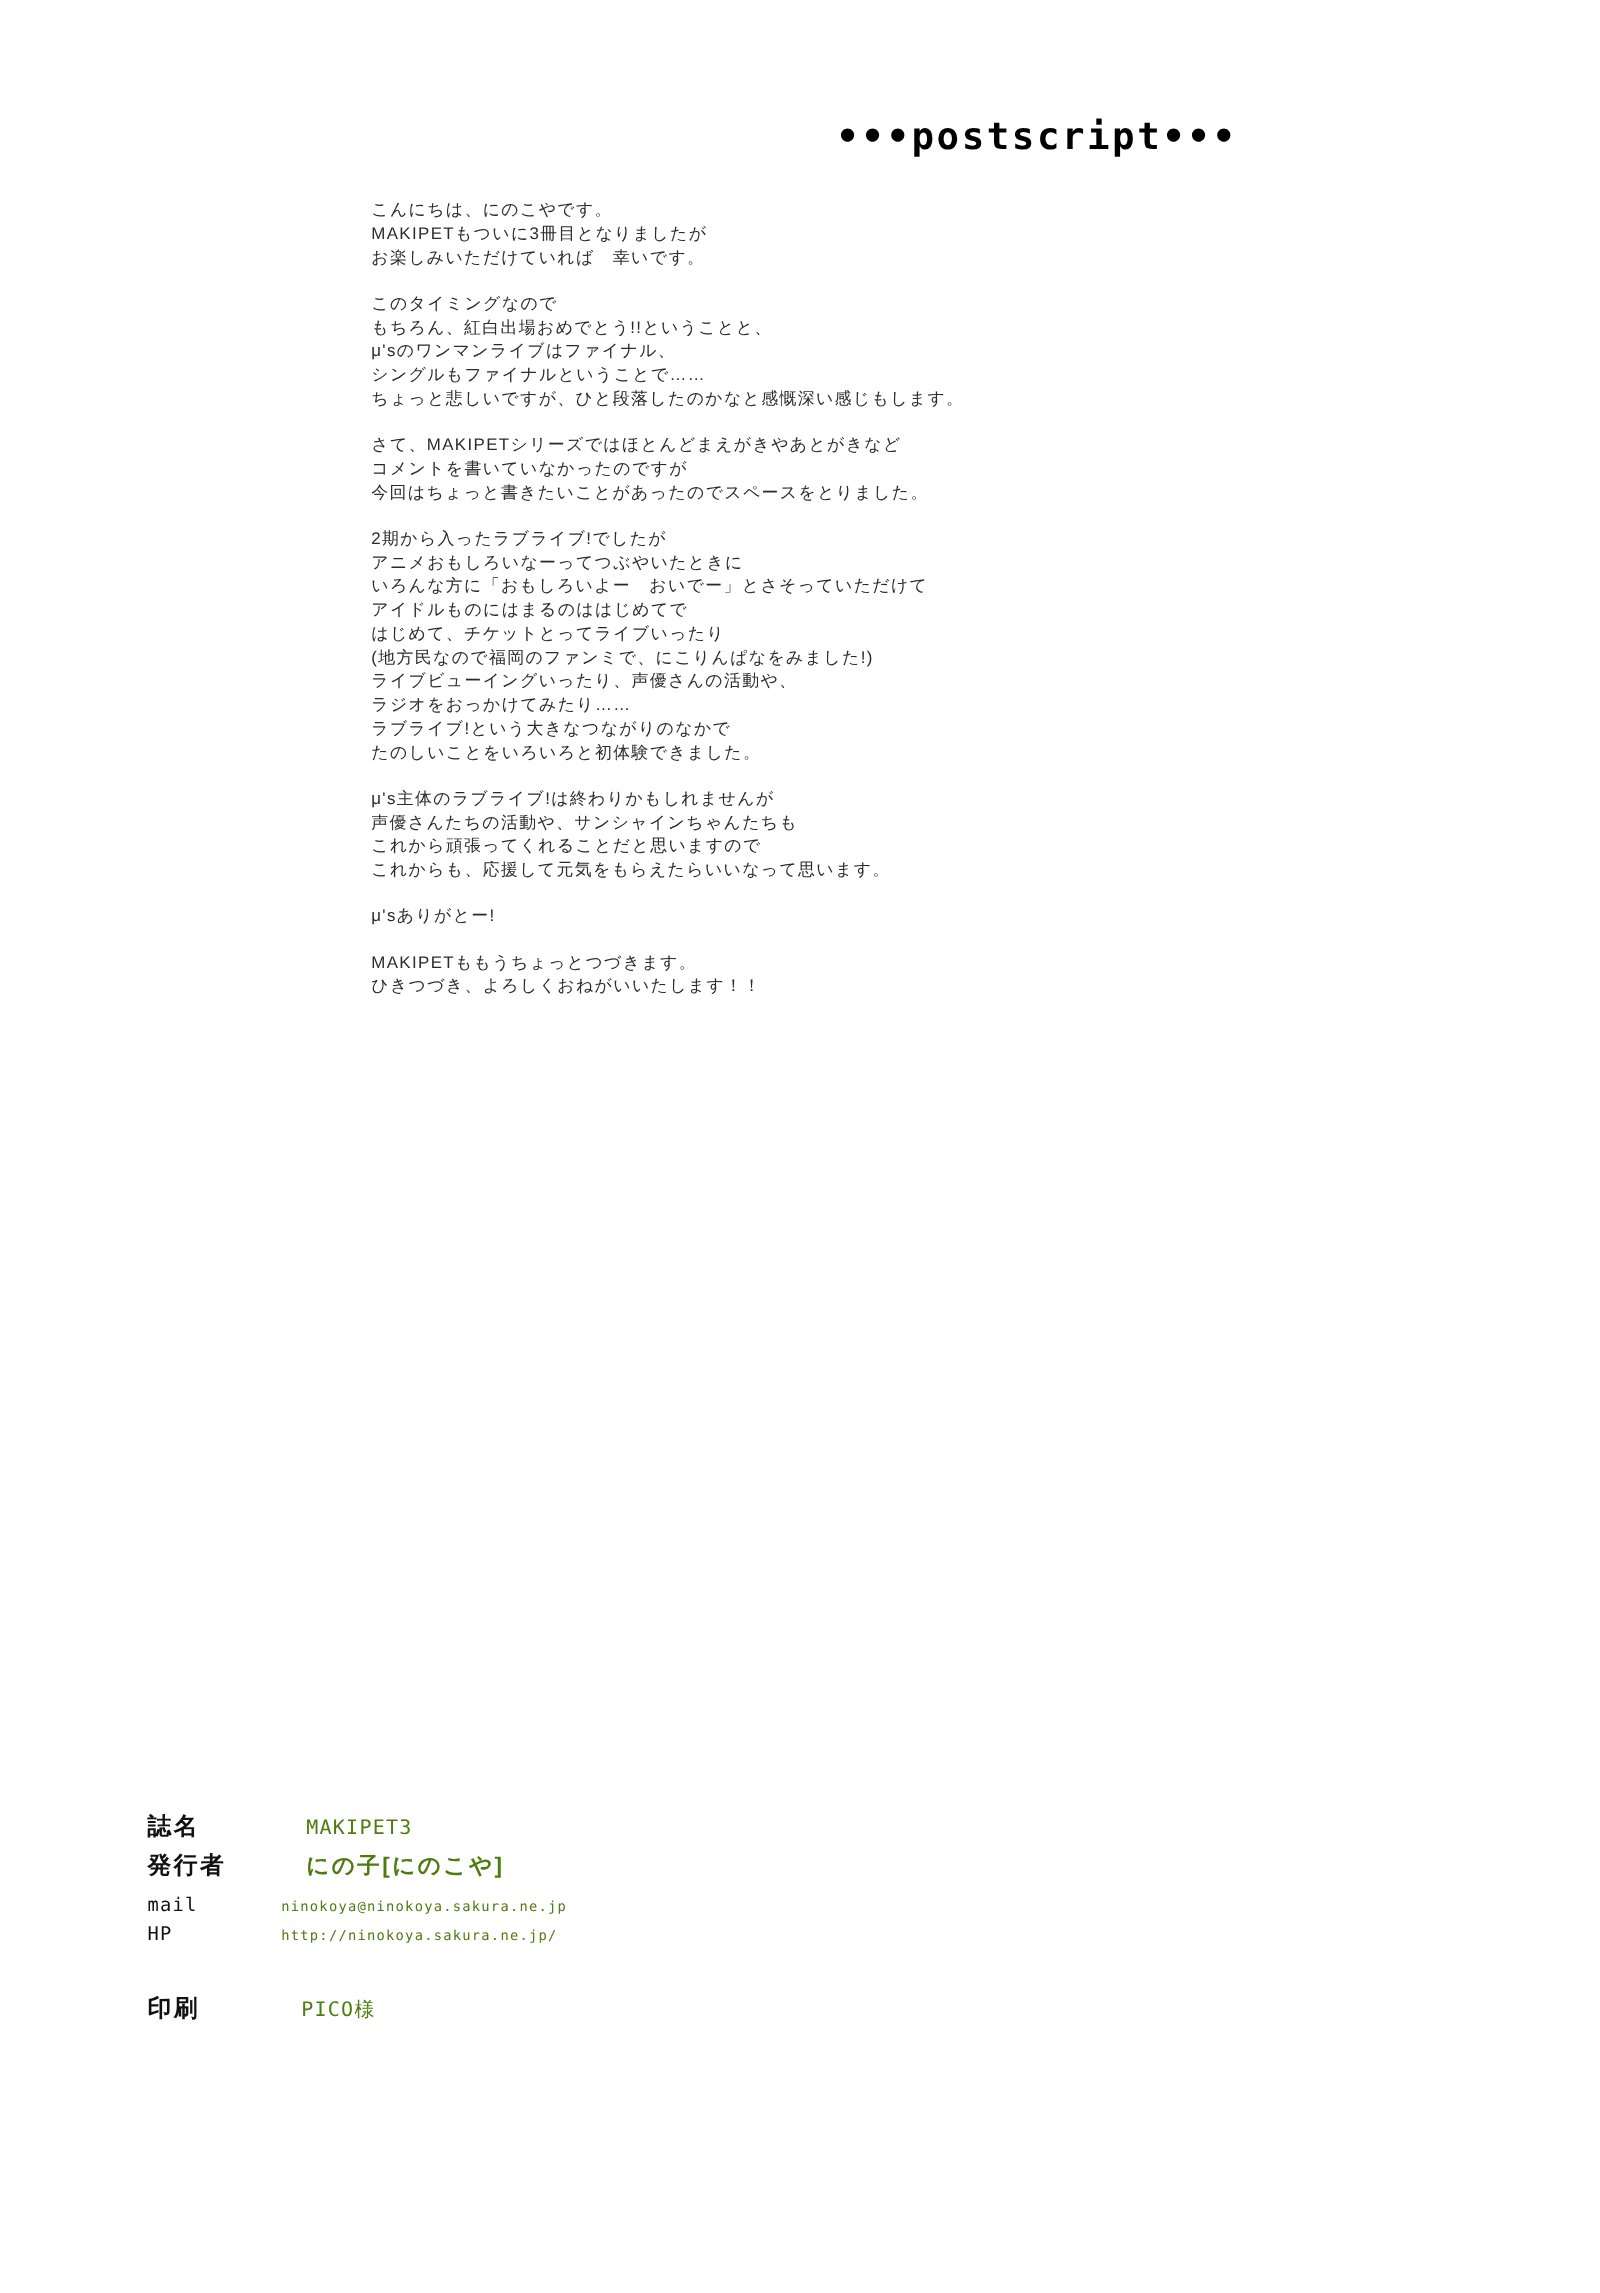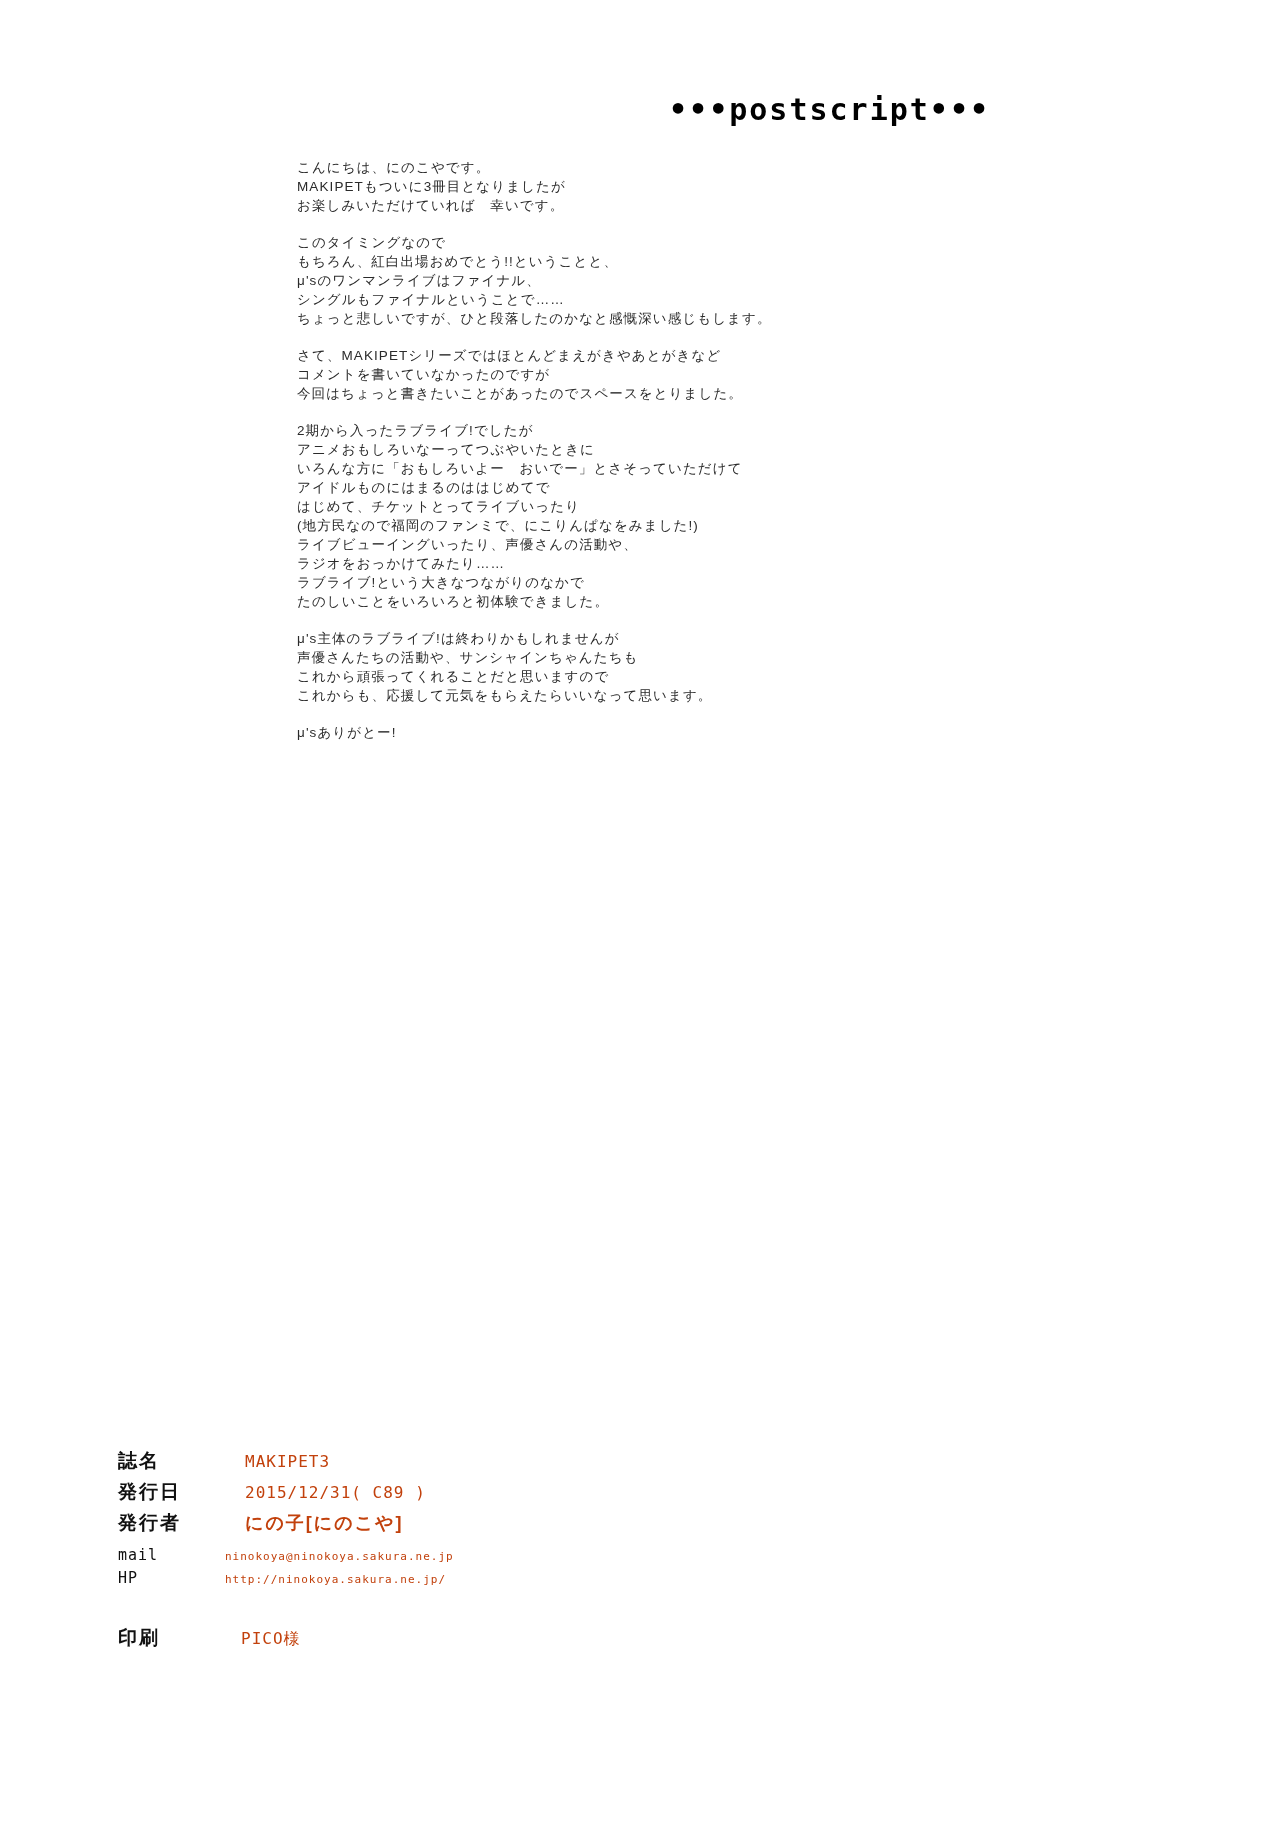--- a/index.html
+++ b/index.html
@@ -67,21 +67,21 @@
     font-weight: 700;
     font-size: 19px;
     letter-spacing: 2px;
     min-width: 92px;
     color: #111;
   }
   .colo-value {
     font-family: "DejaVu Sans Mono", monospace;
     font-size: 16px;
     letter-spacing: 1px;
-    color: #c2410c;
+    color: #4d7c0f;
     padding-left: 35px;
   }
   .colo-value.bold {
     font-family: "Liberation Sans", sans-serif;
     font-weight: 700;
     font-size: 18px;
     letter-spacing: 2px;
   }
   .colo-row.small .colo-label {
     font-family: "DejaVu Sans Mono", monospace;
@@ -130,30 +130,28 @@
 (地方民なので福岡のファンミで、にこりんぱなをみました!)
 ライブビューイングいったり、声優さんの活動や、
 ラジオをおっかけてみたり……
 ラブライブ!という大きなつながりのなかで
 たのしいことをいろいろと初体験できました。</p>
     <p class="ps-para">μ's主体のラブライブ!は終わりかもしれませんが
 声優さんたちの活動や、サンシャインちゃんたちも
 これから頑張ってくれることだと思いますので
 これからも、応援して元気をもらえたらいいなって思います。</p>
     <p class="ps-thanks">μ'sありがとー!</p>
+    <p class="ps-para">MAKIPETももうちょっとつづきます。
+ひきつづき、よろしくおねがいいたします！！</p>
   </div>
 
   <div class="colophon">
     <div class="colo-row">
       <span class="colo-label">誌名</span>
       <span class="colo-value">MAKIPET3</span>
-    </div>
-    <div class="colo-row">
-      <span class="colo-label">発行日</span>
-      <span class="colo-value">2015/12/31( C89 )</span>
     </div>
     <div class="colo-row">
       <span class="colo-label">発行者</span>
       <span class="colo-value bold">にの子[にのこや]</span>
     </div>
 
     <div class="colo-contact">
       <div class="colo-row small">
         <span class="colo-label">mail</span>
         <span class="colo-value">ninokoya@ninokoya.sakura.ne.jp</span>

